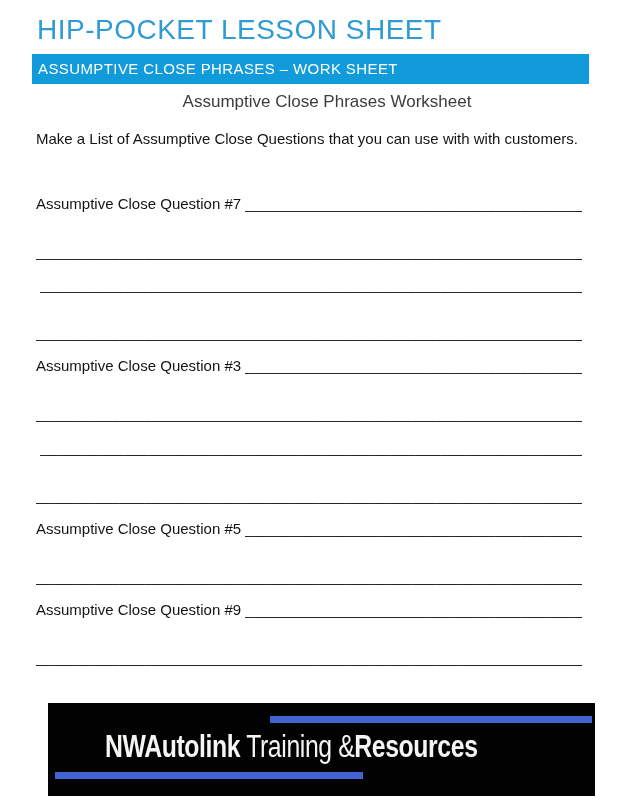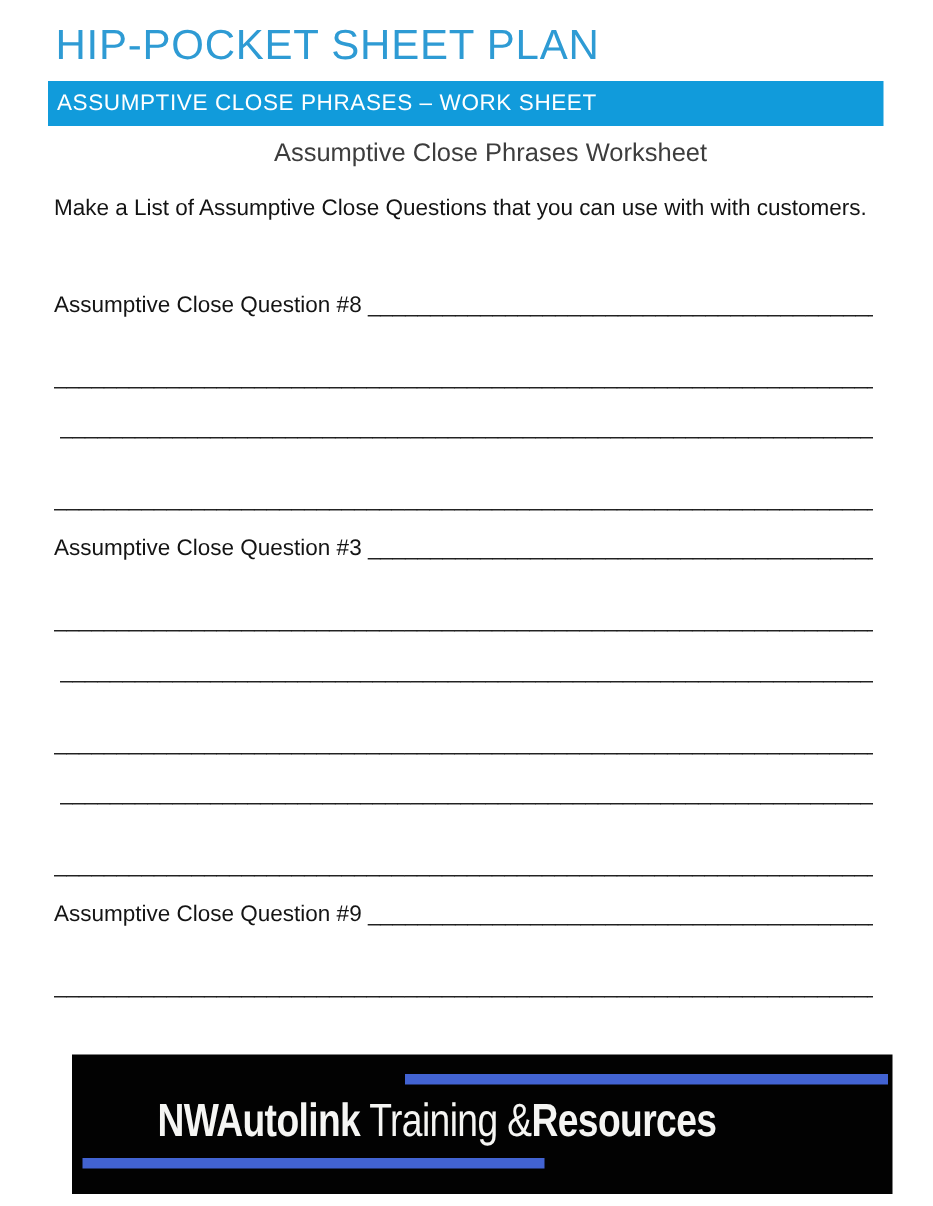--- a/index.html
+++ b/index.html
@@ -93,34 +93,34 @@
     transform: scaleX(0.80);
     transform-origin: left center;
     letter-spacing: -0.5px;
   }
   .logo-bold { font-weight: 700; }
   .logo-reg  { font-weight: 400; }
 </style>
 </head>
 <body>
 
-<div class="page-heading">HIP-POCKET SHEET PLAN</div>
+<div class="page-heading">HIP-POCKET LESSON SHEET</div>
 
 <div class="banner">
   <span>ASSUMPTIVE CLOSE PHRASES – WORK SHEET</span>
 </div>
 
 <div class="doc-title">Assumptive Close Phrases Worksheet</div>
 
 <div class="instruction">Make a List of Assumptive Close Questions that you can use with with customers.</div>
 
 <div id="questions">
   <div class="q-block" style="top: 194px;">
     <div class="q-row">
-      <span class="q-label-text">Assumptive Close Question #8</span>
+      <span class="q-label-text">Assumptive Close Question #7</span>
       <span class="ufill">________________________________________________________________________________________________________________________________________________________________________________________________________</span>
     </div>
     <div class="q-line-row ufill-full">________________________________________________________________________________________________________________________________________________________________________________________________________</div>
   </div>
 
   <div class="q-block" style="top: 275px;">
     <div class="q-row">
       <span class="ufill">________________________________________________________________________________________________________________________________________________________________________________________________________</span>
     </div>
     <div class="q-line-row ufill-full">________________________________________________________________________________________________________________________________________________________________________________________________________</div>
@@ -136,20 +136,21 @@
 
   <div class="q-block" style="top: 438px;">
     <div class="q-row">
       <span class="ufill">________________________________________________________________________________________________________________________________________________________________________________________________________</span>
     </div>
     <div class="q-line-row ufill-full">________________________________________________________________________________________________________________________________________________________________________________________________________</div>
   </div>
 
   <div class="q-block" style="top: 519px;">
     <div class="q-row">
+      <span class="q-label-text">Assumptive Close Question #5</span>
       <span class="ufill">________________________________________________________________________________________________________________________________________________________________________________________________________</span>
     </div>
     <div class="q-line-row ufill-full">________________________________________________________________________________________________________________________________________________________________________________________________________</div>
   </div>
 
   <div class="q-block" style="top: 600px;">
     <div class="q-row">
       <span class="q-label-text">Assumptive Close Question #9</span>
       <span class="ufill">________________________________________________________________________________________________________________________________________________________________________________________________________</span>
     </div>

